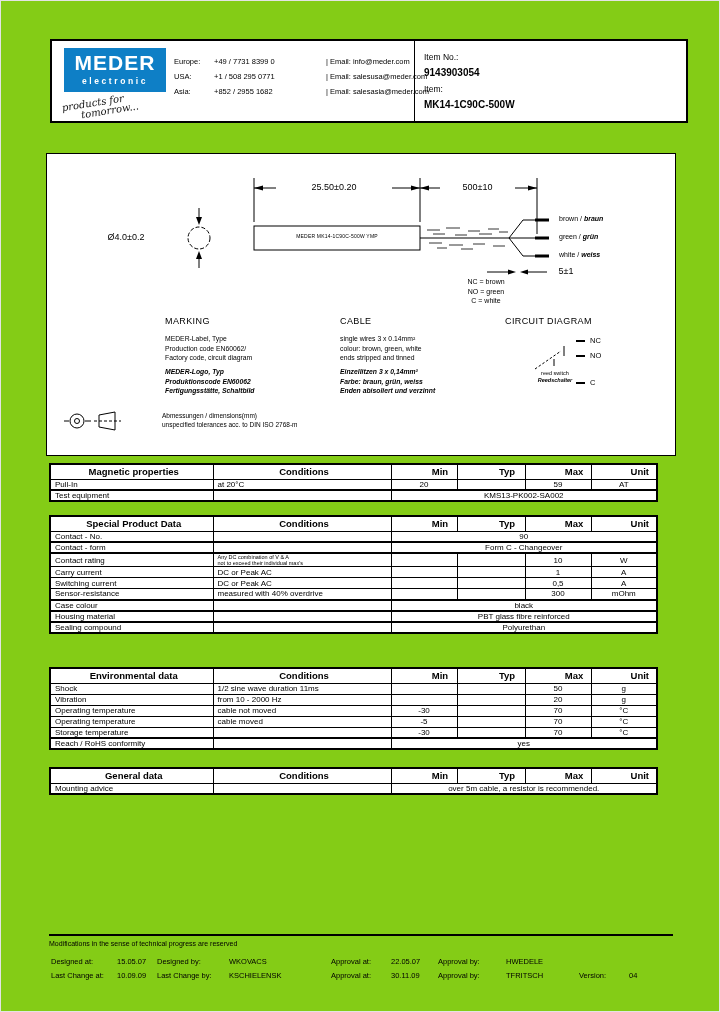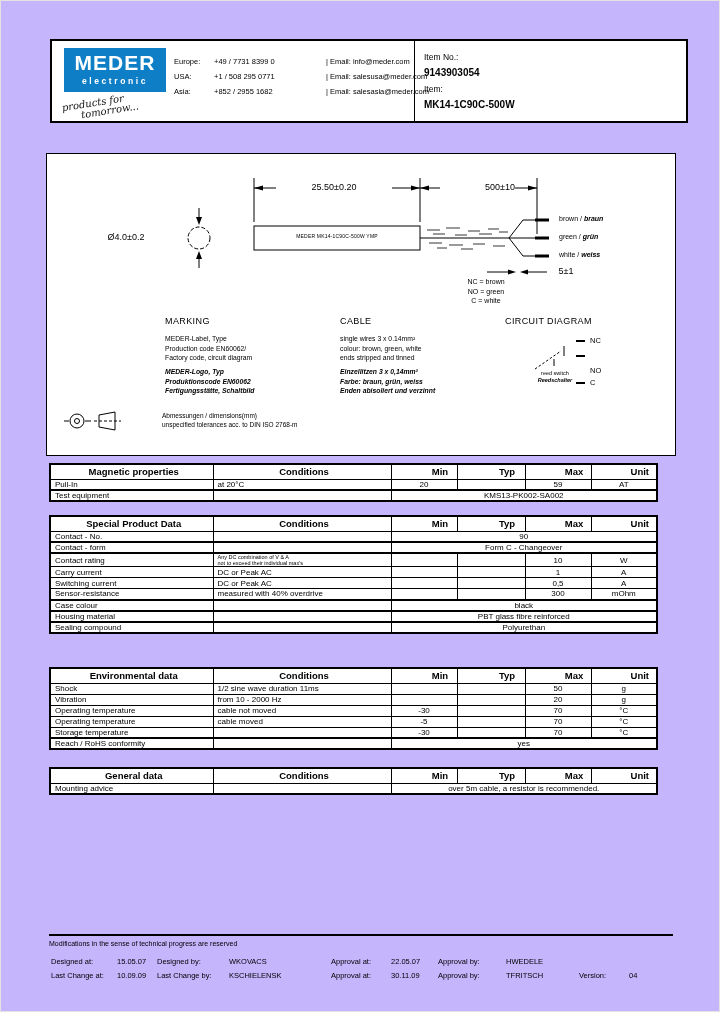--- a/index.html
+++ b/index.html
@@ -1,18 +1,18 @@
 <!DOCTYPE html>
 <html><head>
 <meta charset="utf-8">
 <style>
   * { box-sizing: border-box; margin: 0; padding: 0; }
   html,body { background:#fff; }
   body { font-family:"Liberation Sans", sans-serif; color:#000; }
-  .page { position:relative; width:720px; height:1012px; background:#c4b5fd; border:1px solid #e3e3e3; overflow:hidden; }
+  .page { position:relative; width:720px; height:1012px; background:#84cc16; border:1px solid #e3e3e3; overflow:hidden; }
   .abs { position:absolute; }
 
   
   .header-box { position:absolute; left:49px; top:38px; width:638px; height:84px; border:2px solid #000; background:#fff; }
   .logo { position:absolute; left:12px; top:7px; width:102px; height:44px; text-align:center; color:#fff; }
   .logo-title { font-size:21px; font-weight:bold; letter-spacing:1px; line-height:26px; padding-top:2px; }
   .logo-sub { font-size:8.5px; font-weight:bold; letter-spacing:2.6px; line-height:10px; }
   .tagline { position:absolute; left:10px; top:52px; width:130px; transform:rotate(-9deg); font-family:"DejaVu Serif", serif; font-style:italic; font-size:10px; line-height:10px; color:#111; }
   .tagline .tag2 { padding-left:18px; }
   .contacts { position:absolute; left:122px; top:13px; font-size:7.5px; }
@@ -167,21 +167,21 @@
         <polygon points="373,34 382,31.5 382,36.5"></polygon>
         <polygon points="490,34 481,31.5 481,36.5"></polygon>
         <polygon points="152,71 149,63 155,63"></polygon>
         <polygon points="152,97 149,105 155,105"></polygon>
         <polygon points="469,118 461,115.5 461,120.5"></polygon>
         <polygon points="473,118 481,115.5 481,120.5"></polygon>
       </g>
     </svg>
 
     <div class="dim-text" style="left:229px; top:28px; width:116px;">25.50±0.20</div>
-    <div class="dim-text" style="left:393px; top:28px; width:75px;text-align:right;">500±10</div>
+    <div class="dim-text" style="left:393px; top:28px; width:75px;">500±10</div>
     <div class="dim-text" style="left:50px; top:78px; width:58px;">Ø4.0±0.2</div>
     <div class="dim-text" style="left:504px; top:112px; width:30px;">5±1</div>
     <div class="body-label">MEDER  MK14-1C90C-500W YMP</div>
 
     <div class="wire-label" style="top:61px;">
       <span class="en">brown /</span>
       <span class="de">braun</span>
     </div>
     <div class="wire-label" style="top:79px;">
       <span class="en">green /</span>
@@ -217,21 +217,21 @@
       <div>ends stripped and tinned</div>
     </div>
     <div class="sec-block sec-de" style="left:293px; top:213px;">
       <div>Einzellitzen 3 x 0,14mm²</div>
       <div>Farbe: braun, grün, weiss</div>
       <div>Enden abisoliert und verzinnt</div>
     </div>
 
     <div class="sec-title" style="left:458px; top:162px;">CIRCUIT DIAGRAM</div>
     <span class="term" style="left:543px; top:182px;">NC</span>
-    <span class="term" style="left:543px; top:197px;margin-top:15px;">NO</span>
+    <span class="term" style="left:543px; top:197px;">NO</span>
     <span class="term" style="left:543px; top:224px;">C</span>
     <div class="circ-caption">
       <div>reed switch</div>
       <div class="de">Reedschalter</div>
     </div>
 
     <div class="tol-note">
       <div>Abmessungen / dimensions(mm)</div>
       <div>unspecified tolerances acc. to DIN ISO 2768-m</div>
     </div>

